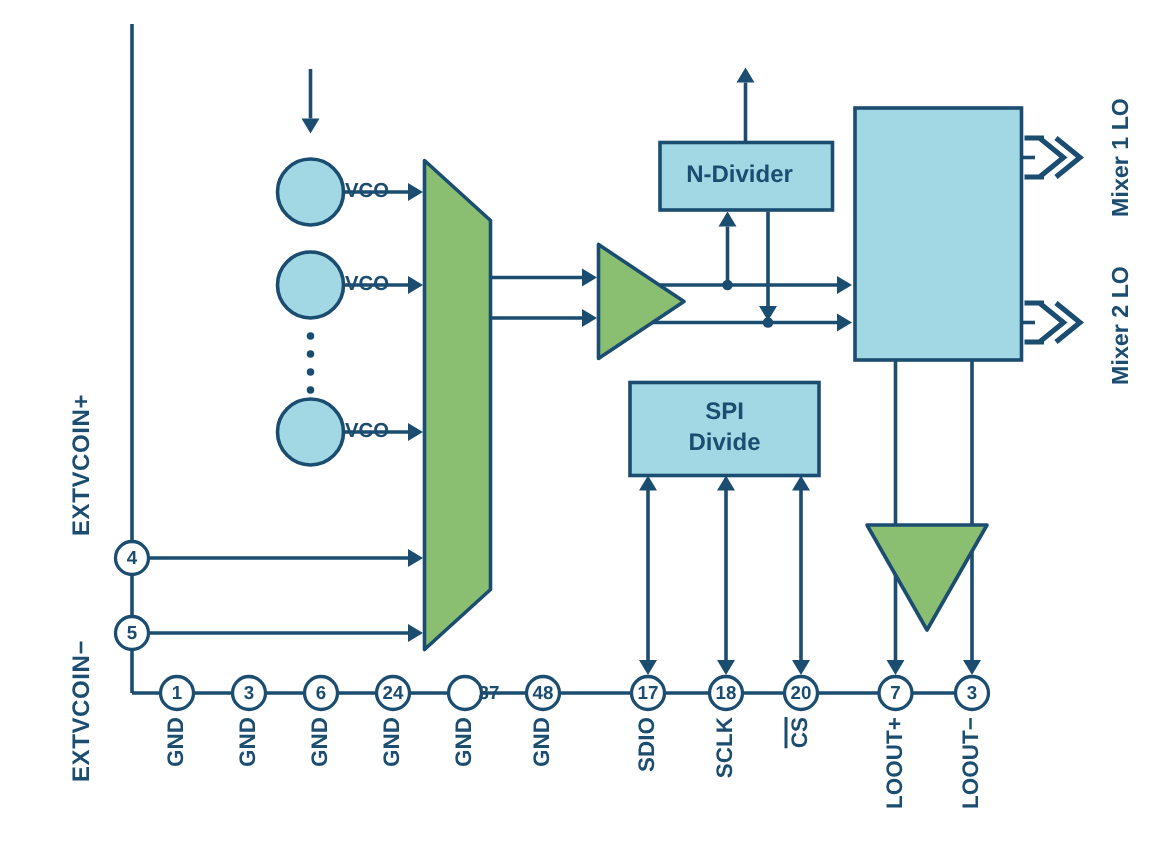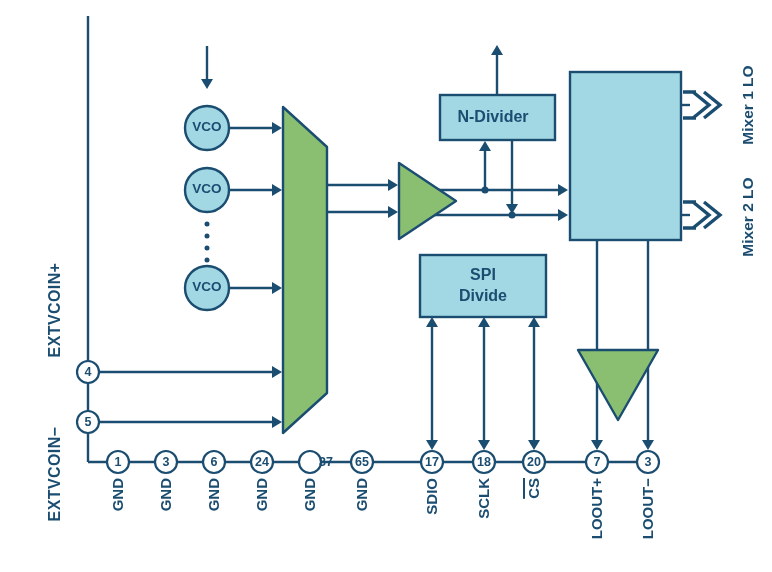--- a/index.html
+++ b/index.html
@@ -16,21 +16,21 @@
   .txt { position:absolute; color:var(--navy,#1b4d71); font-weight:bold; }
   .blk { display:flex; flex-direction:column; align-items:center; justify-content:center;
          font-size:16px; line-height:1.3; text-align:center; }
   .pin-num { width:24px; height:24px; line-height:24px; text-align:center; font-size:12.5px; }
   .rot { transform:rotate(-90deg); transform-origin:0 0; height:22px; line-height:22px;
          white-space:nowrap; font-size:15px; }
   .pl  { top:553px; width:75px; text-align:right; }
   .ll  { left:44px; width:152px; text-align:center; font-size:16px; letter-spacing:0.4px; }
   .ml  { left:737px; width:102px; text-align:center; font-size:15.5px; }
   .ovl { text-decoration:overline; text-decoration-thickness:2px; }
-  .vco-t { width:44px; text-align:center; font-size:13.5px; }
+  .vco-t { width:44px; font-size:13.5px;padding-left:45px; }
   .wm  { position:absolute; color:var(--watermark,#b9d88e); font-size:20px; font-weight:normal;
          letter-spacing:0.5px; }
 </style>
 </head>
 <body>
 
 <div class="stage">
 
   <svg width="772" height="572" viewBox="0 0 772 572">
 
@@ -137,21 +137,21 @@
   <div class="txt pin-num" style="left:76px;top:360px">4</div>
   <div class="txt pin-num" style="left:76px;top:410px">5</div>
   <div class="txt rot ll" style="top:386px">EXTVCOIN+</div>
   <div class="txt rot ll" style="top:550px">EXTVCOIN−</div>
 
   <div class="txt pin-num" style="left:106px;top:450px">1</div>
   <div class="txt pin-num" style="left:154px;top:450px">3</div>
   <div class="txt pin-num" style="left:202px;top:450px">6</div>
   <div class="txt pin-num" style="left:250px;top:450px">24</div>
   <div class="txt pin-num" style="left:314px;top:450px">37</div>
-  <div class="txt pin-num" style="left:350px;top:450px">65</div>
+  <div class="txt pin-num" style="left:350px;top:450px">48</div>
   <div class="txt pin-num" style="left:420px;top:450px">17</div>
   <div class="txt pin-num" style="left:472px;top:450px">18</div>
   <div class="txt pin-num" style="left:522px;top:450px">20</div>
   <div class="txt pin-num" style="left:585px;top:450px">7</div>
   <div class="txt pin-num" style="left:636px;top:450px">3</div>
 
   <div class="txt rot pl" style="left:107px">GND</div>
   <div class="txt rot pl" style="left:155px">GND</div>
   <div class="txt rot pl" style="left:203px">GND</div>
   <div class="txt rot pl" style="left:251px">GND</div>

